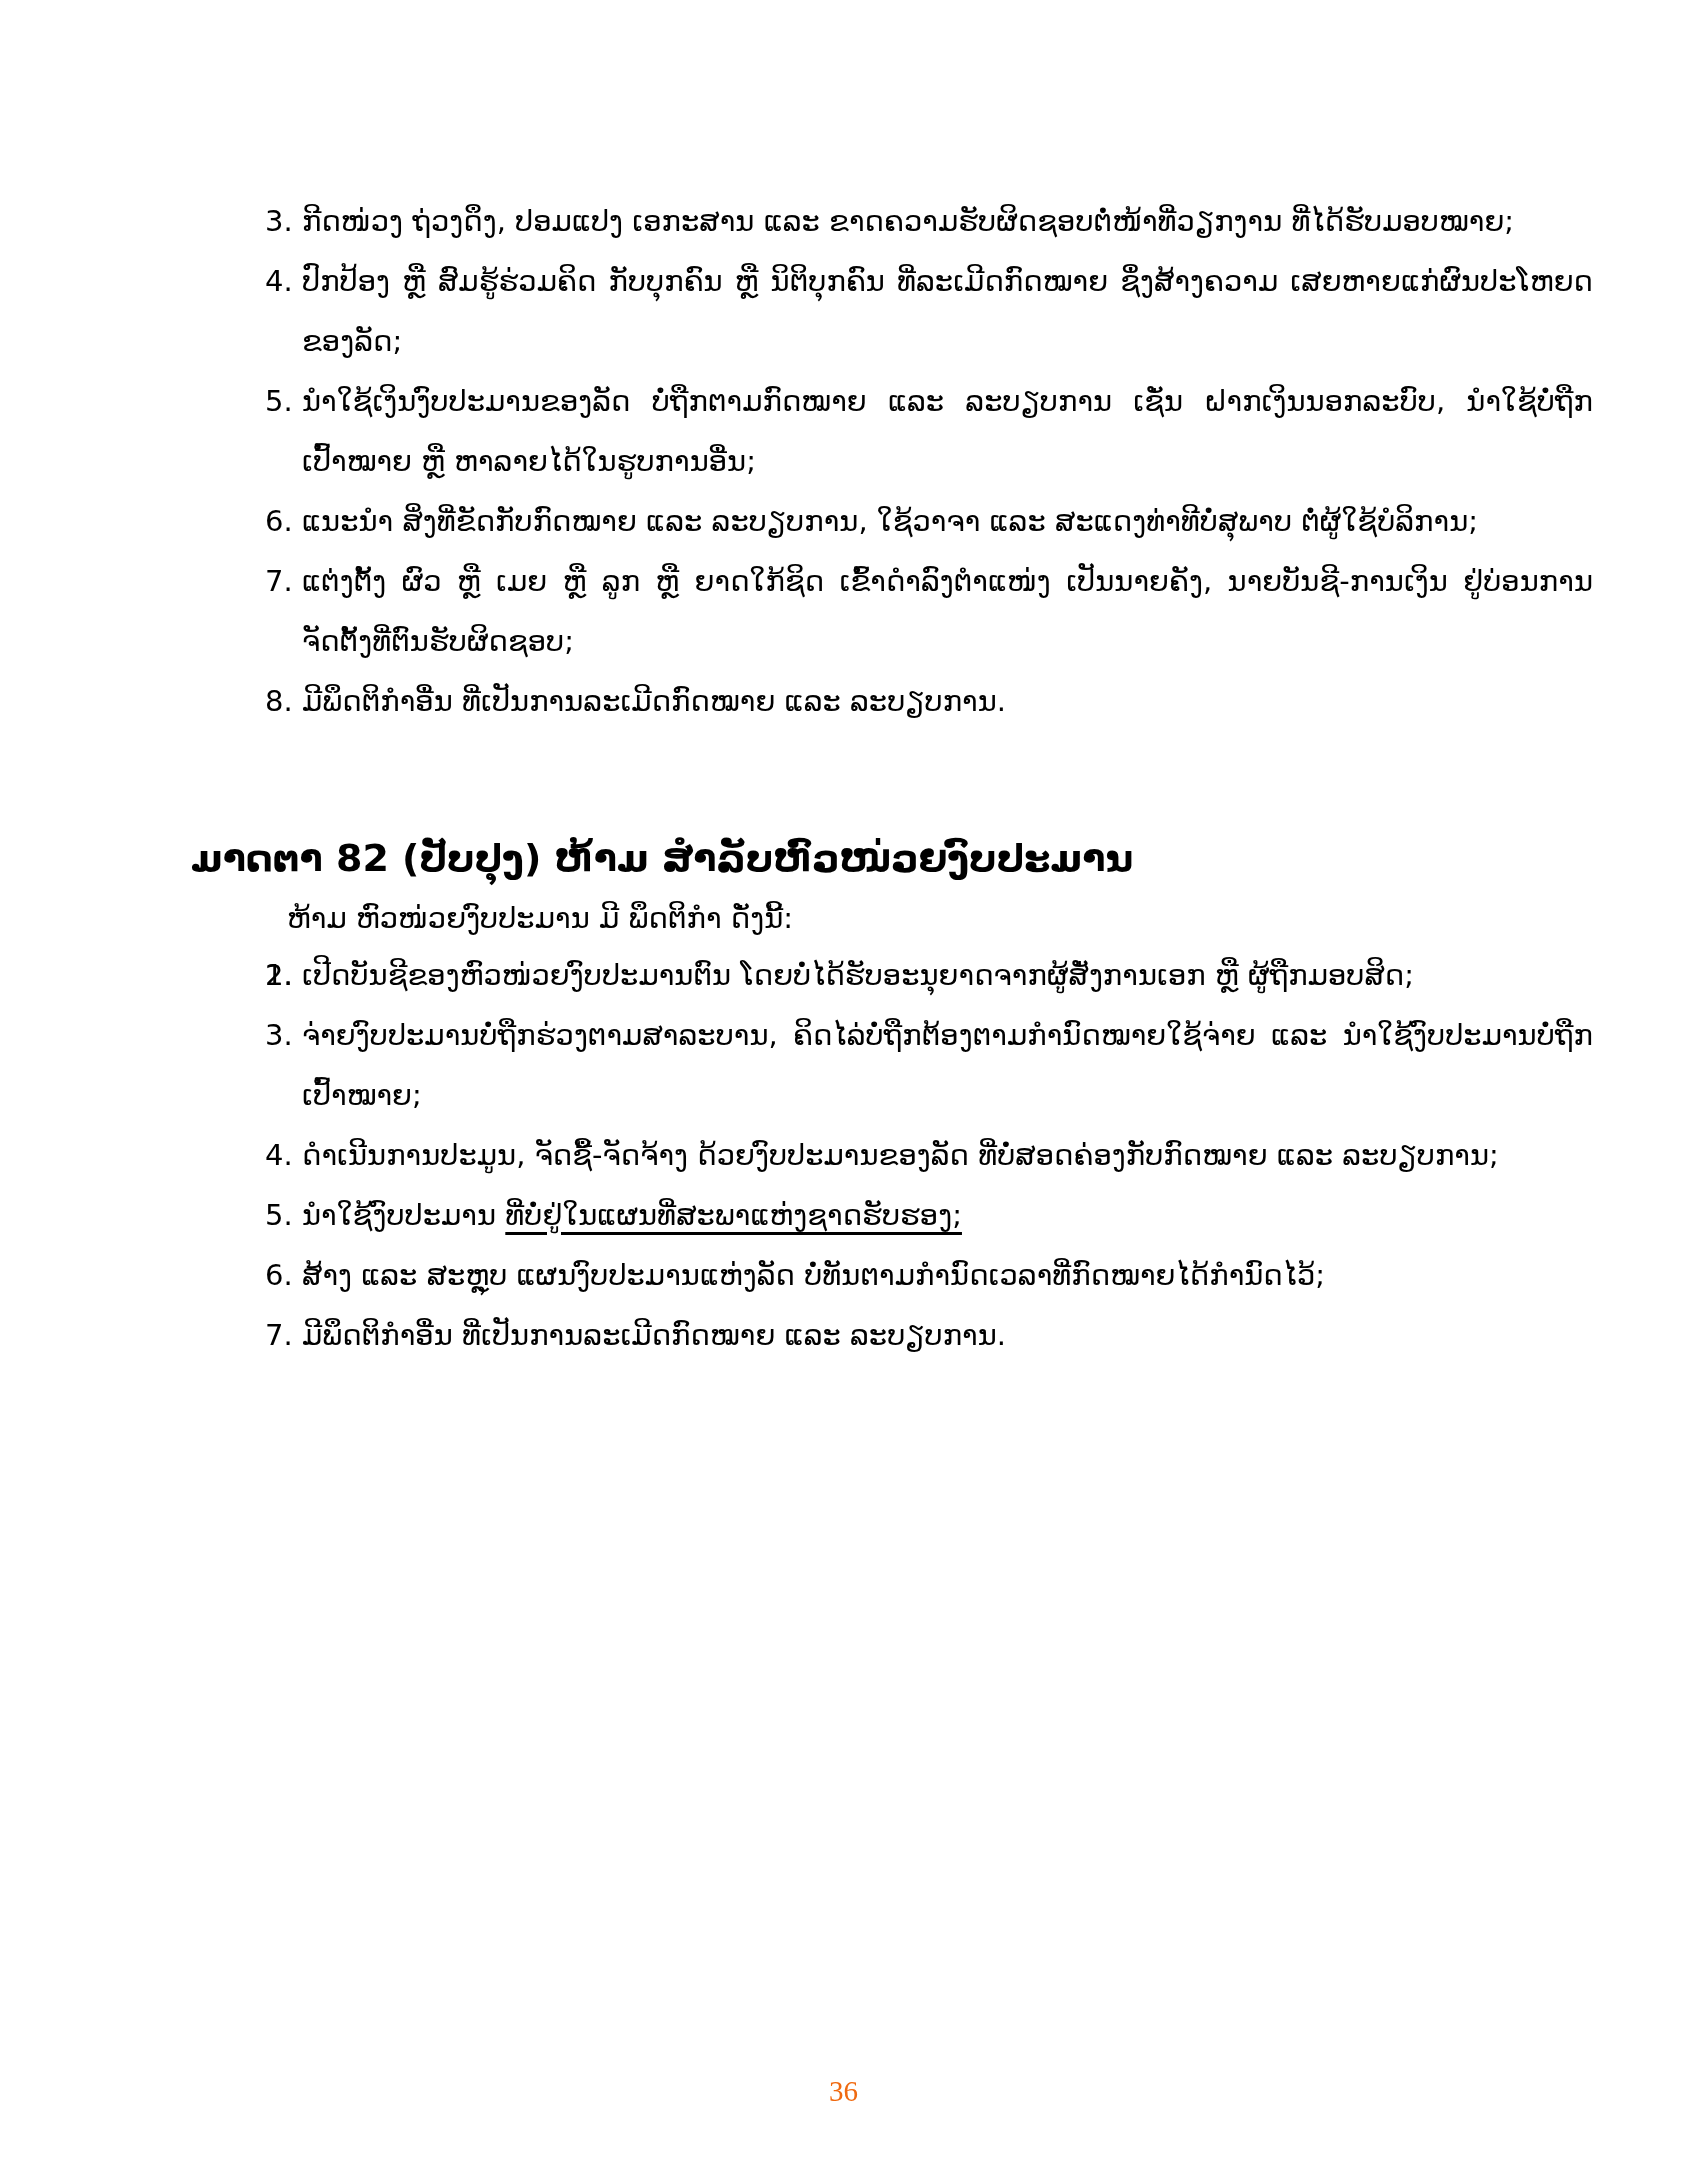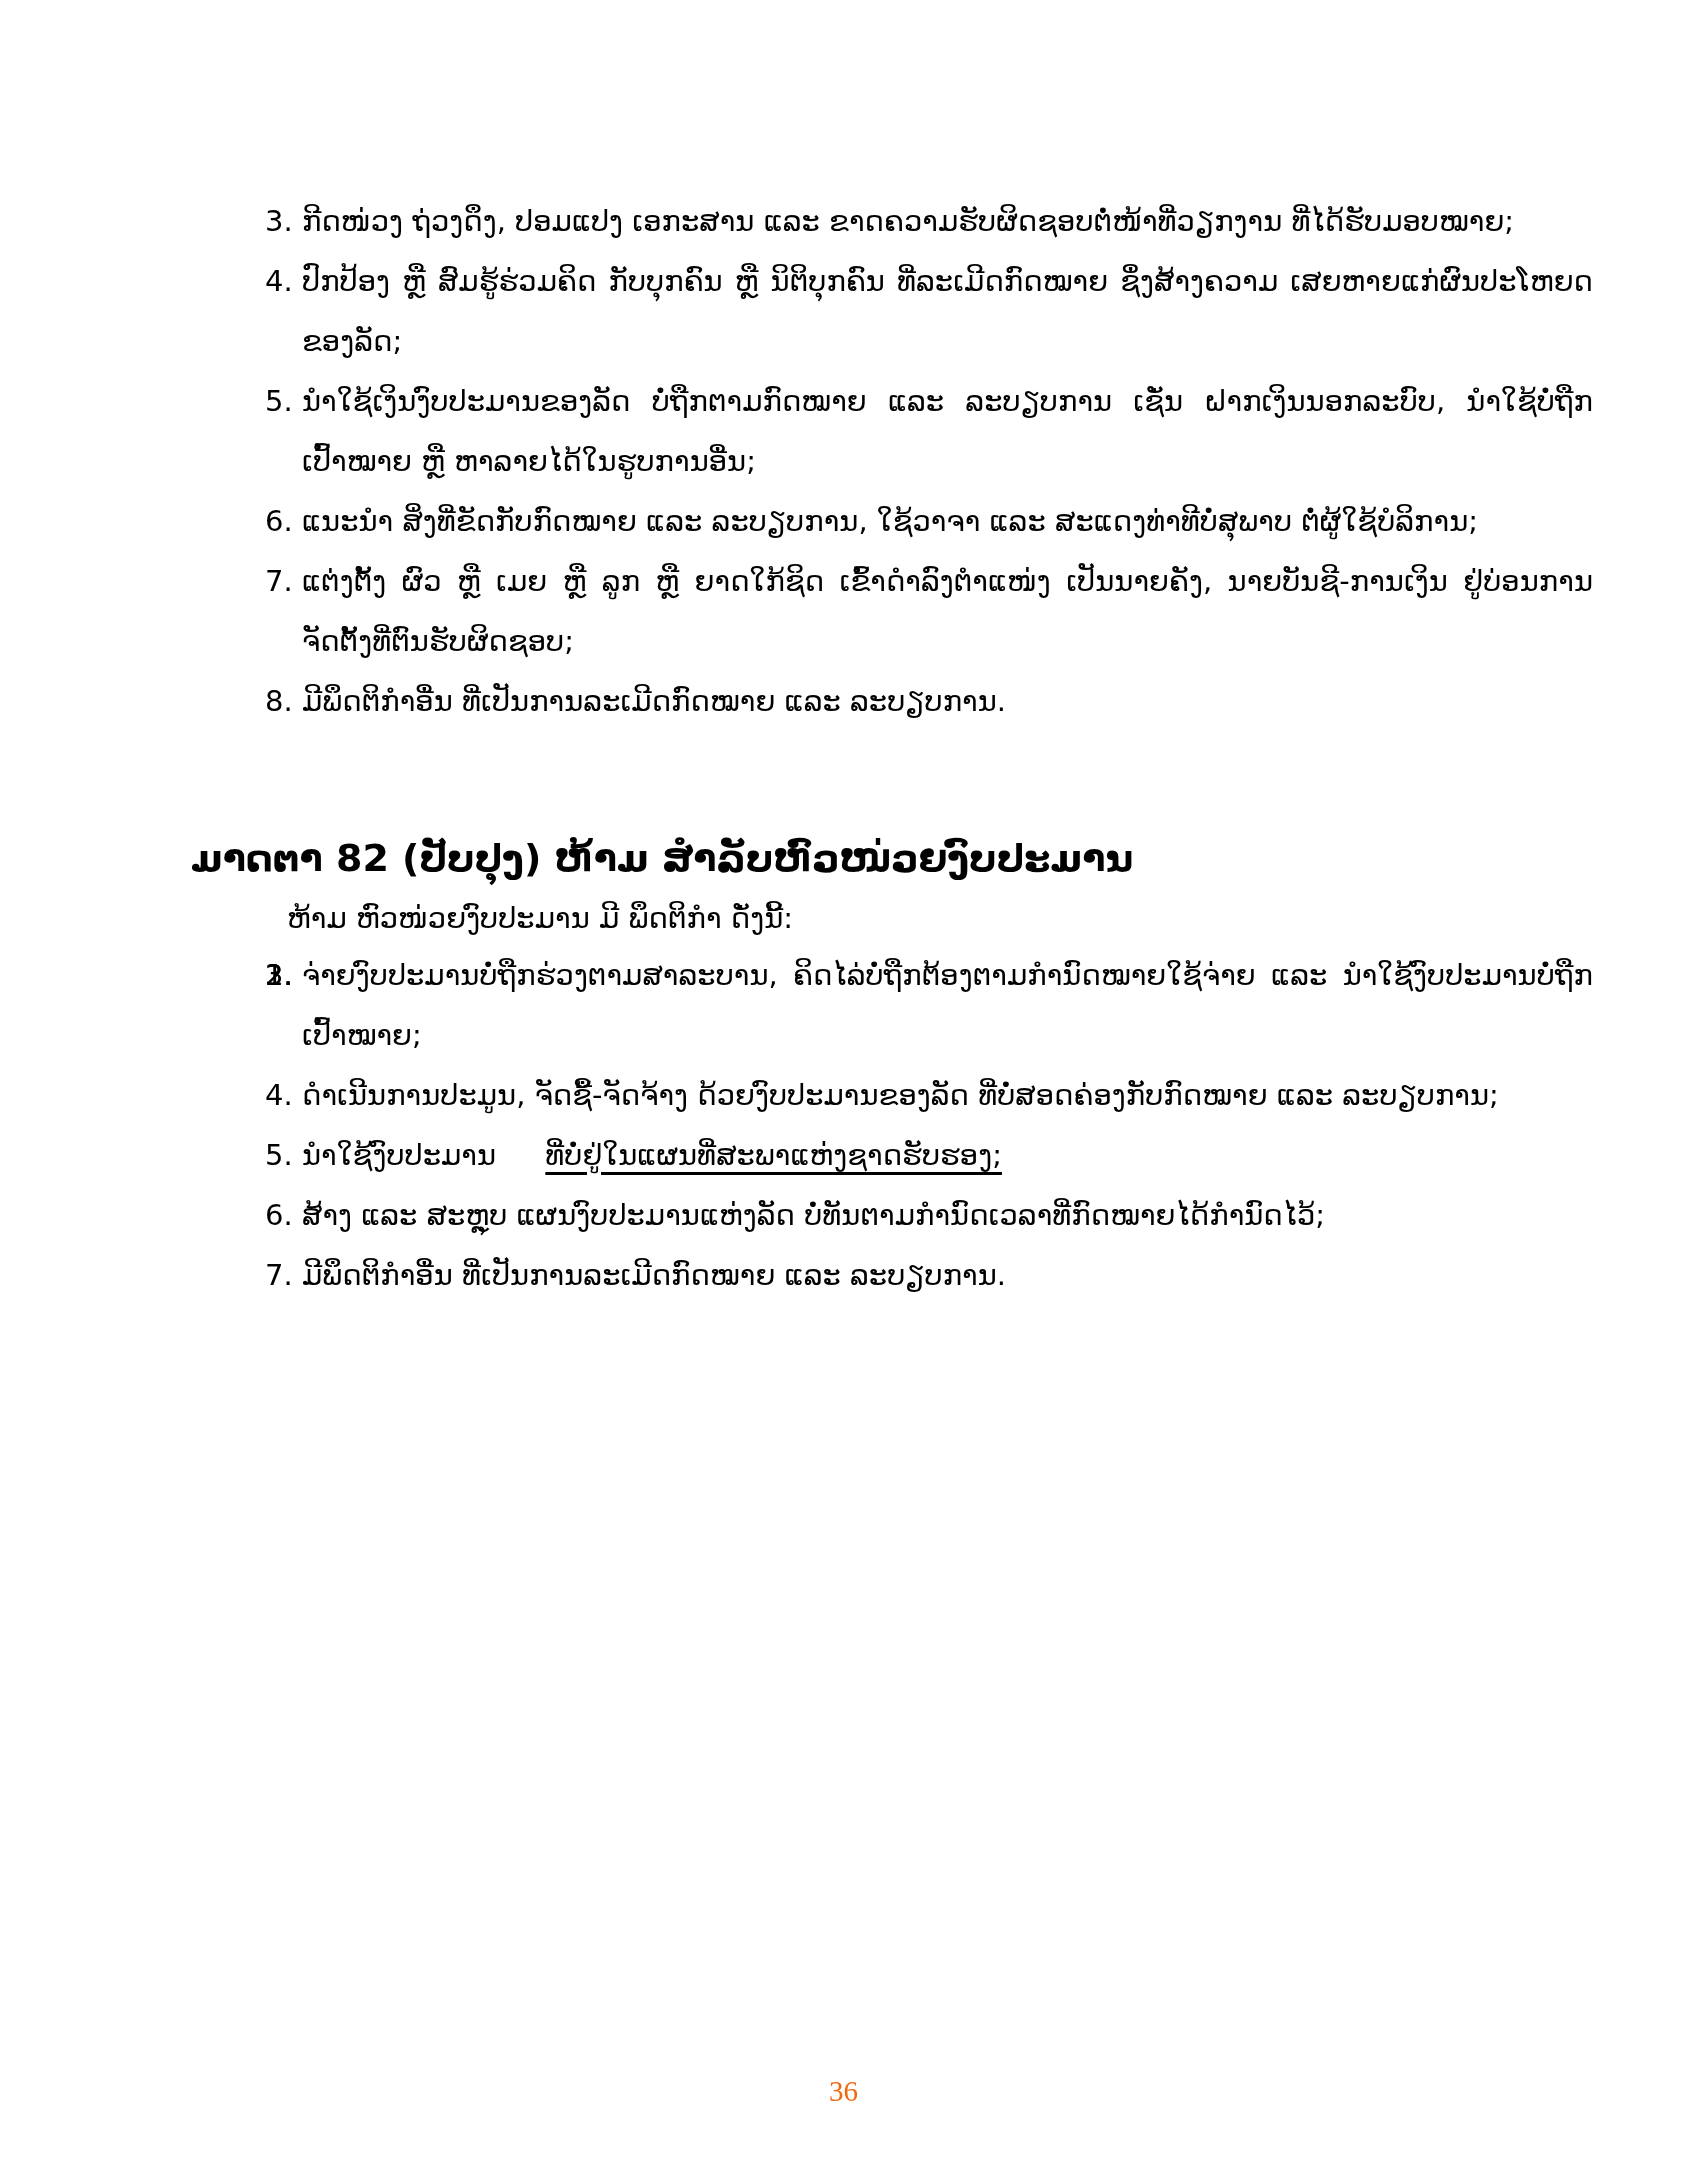--- a/index.html
+++ b/index.html
@@ -54,21 +54,20 @@
     left: 287px;
     right: 94px;
     top: 888px;
     font-size: 29px;
     line-height: 60px;
   }
   .ul {
     text-decoration: underline;
     text-decoration-thickness: 2.6px;
     text-underline-offset: 6.6px;
-    margin-left: 40px;
   }
   .page-number {
     position: absolute;
     left: 0;
     width: 100%;
     top: 2076px;
     text-align: center;
     font-size: 29px;
     line-height: 1.1;
     font-family: Liberation Serif, serif;
@@ -109,20 +108,21 @@
   <div class="article-heading">ມາດຕາ 82 (ປັບປຸງ) ຫ້າມ ສໍາລັບຫົວໜ່ວຍງົບປະມານ</div>
 
   <div class="article-intro">ຫ້າມ ຫົວໜ່ວຍງົບປະມານ ມີ ພຶດຕິກໍາ ດັ່ງນີ້:</div>
 
   <div class="num-list list-b">
     <div class="item">
       <span class="num">1.</span>
     </div>
     <div class="item">
       <span class="num">2.</span>
+      <span>ເປີດບັນຊີຂອງຫົວໜ່ວຍງົບປະມານຕົນ ໂດຍບໍ່ໄດ້ຮັບອະນຸຍາດຈາກຜູ້ສັ່ງການເອກ ຫຼື ຜູ້ຖືກມອບສິດ;</span>
     </div>
     <div class="item">
       <span class="num">3.</span>
       <span>ຈ່າຍງົບປະມານບໍ່ຖືກຮ່ວງຕາມສາລະບານ, ຄິດໄລ່ບໍ່ຖືກຕ້ອງຕາມກໍານົດໝາຍໃຊ້ຈ່າຍ ແລະ ນໍາໃຊ້ງົບປະມານບໍ່ຖືກເປົ້າໝາຍ;</span>
     </div>
     <div class="item">
       <span class="num">4.</span>
       <span>ດໍາເນີນການປະມູນ, ຈັດຊື້-ຈັດຈ້າງ ດ້ວຍງົບປະມານຂອງລັດ ທີ່ບໍ່ສອດຄ່ອງກັບກົດໝາຍ ແລະ ລະບຽບການ;</span>
     </div>
     <div class="item">

